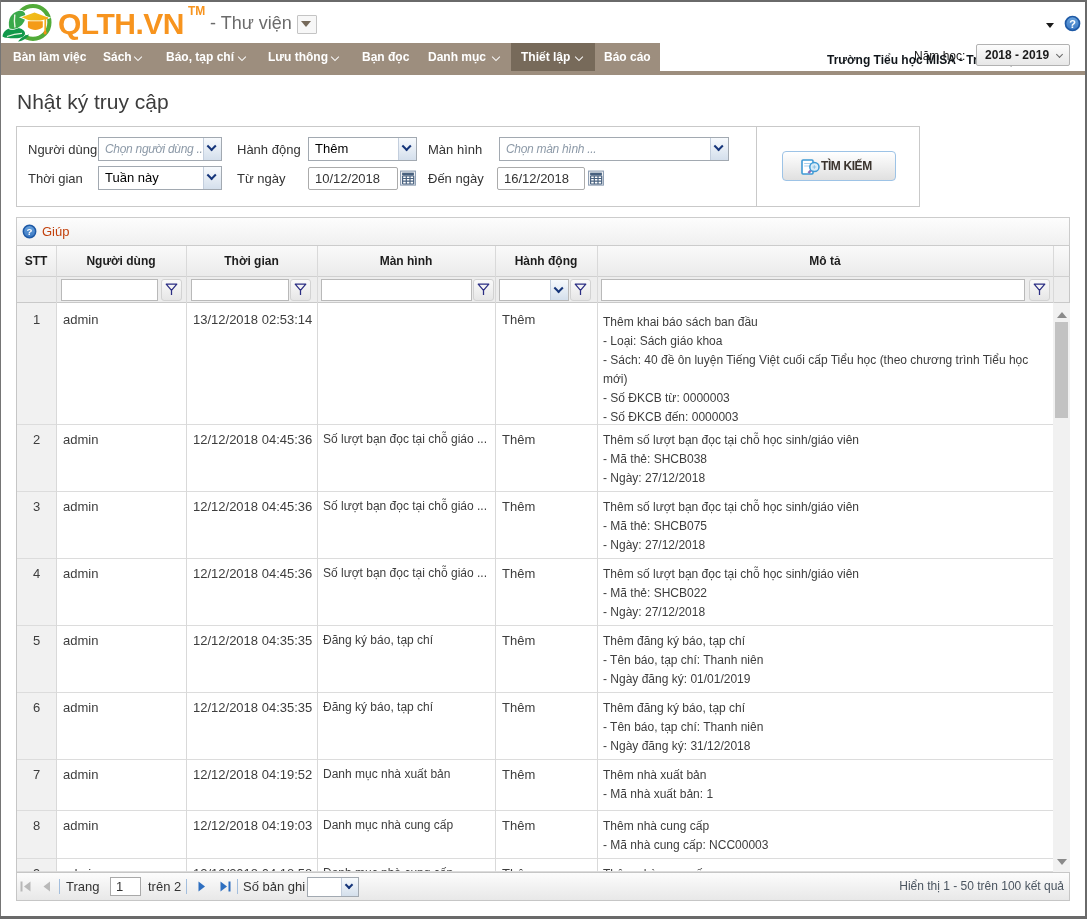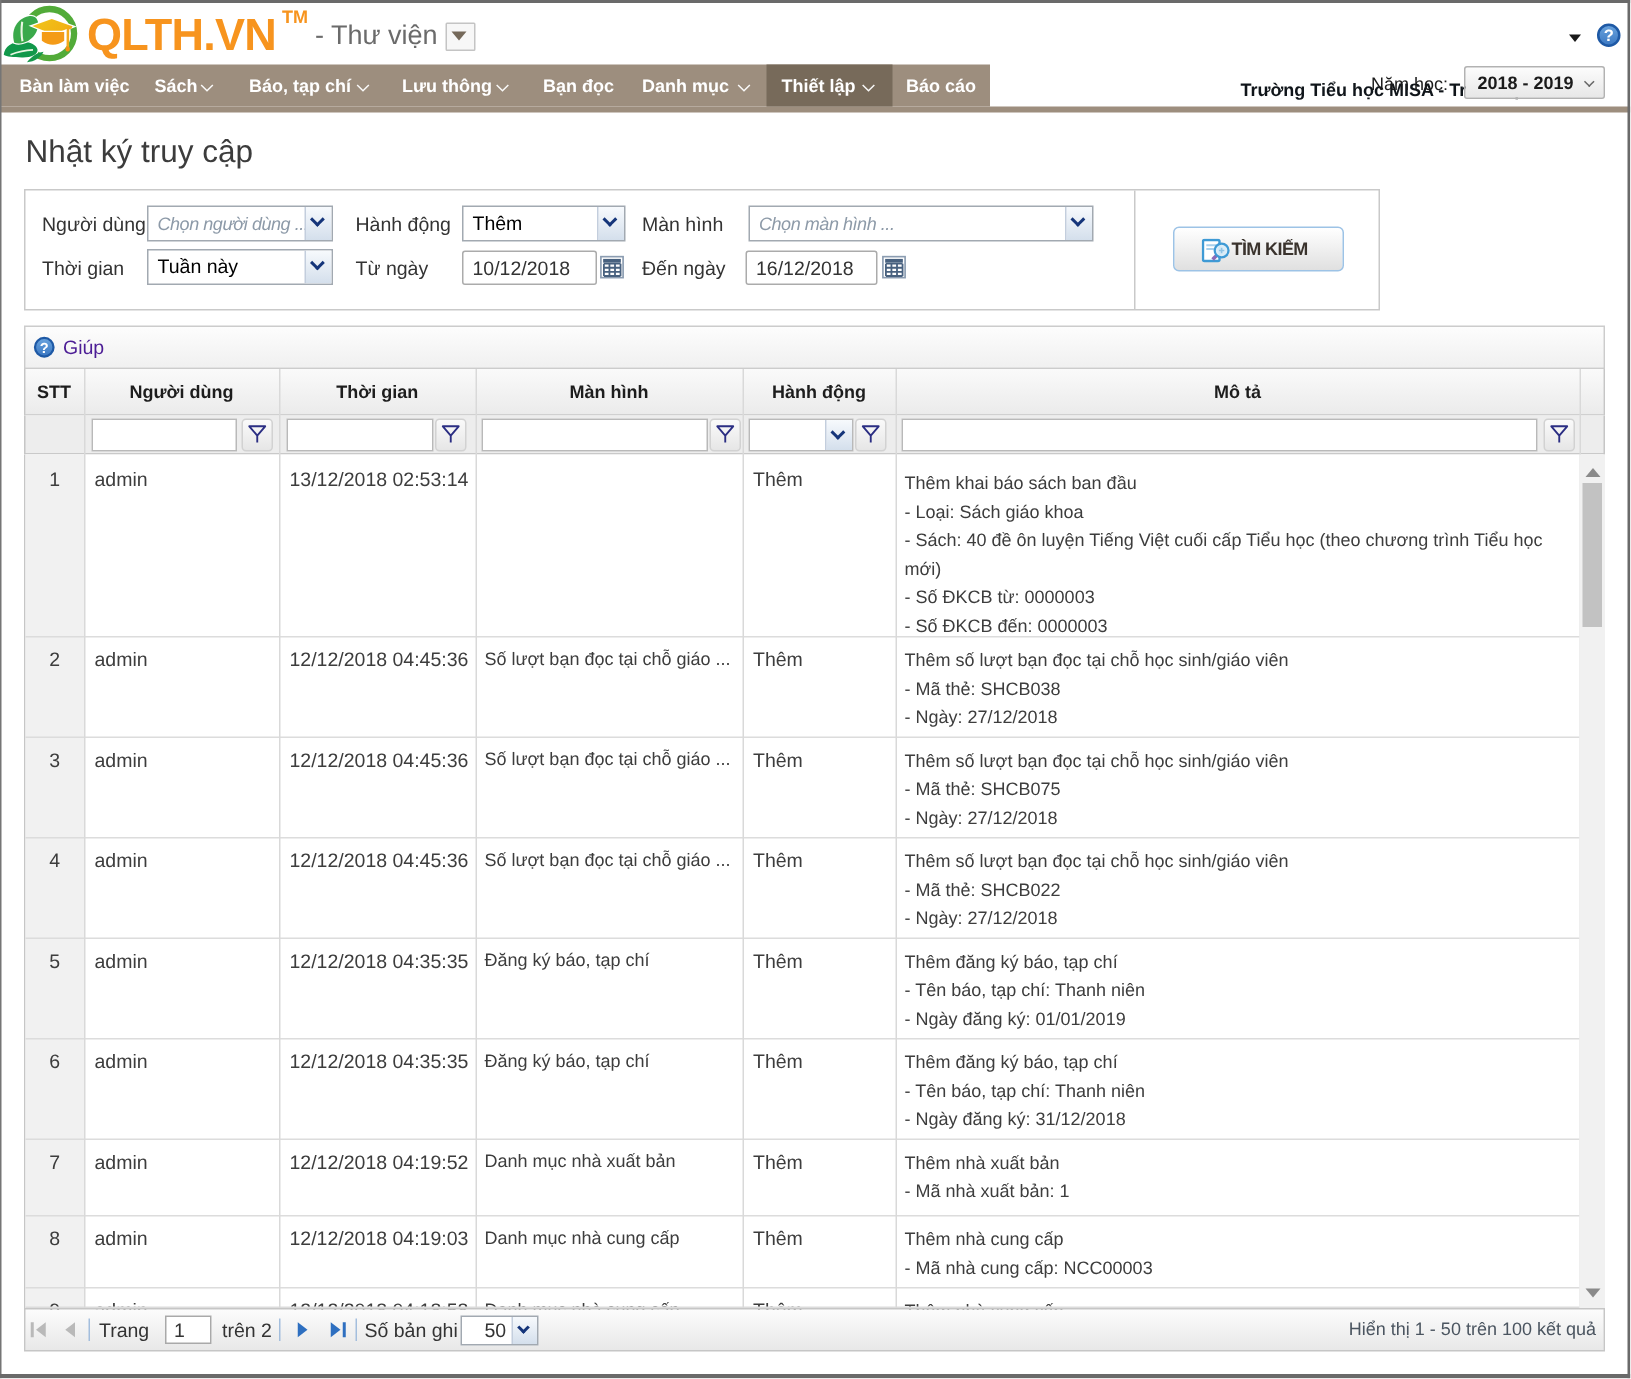--- a/index.html
+++ b/index.html
@@ -32,21 +32,21 @@
 .flabel { position:absolute; font-size:13px; color:#333; white-space:nowrap; }
 .combo { position:absolute; height:24px; background:#fff; border:1px solid #a2a9b1; font-size:13px; line-height:22px; padding-left:6px; padding-right:19px; white-space:nowrap; overflow:hidden; }
 .combo .btn { position:absolute; right:0; top:0; width:18px; height:22px; background:linear-gradient(#f7fafd,#d4dfec); border-left:1px solid #c3cedd; }
 .combo .btn i { position:absolute; left:4px; top:5px; width:6.5px; height:6.5px; border-left:2.4px solid #15357a; border-bottom:2.4px solid #15357a; transform:rotate(-45deg); }
 .ph { font-style:italic; color:#8d9aa8; font-size:12px; letter-spacing:-0.3px; }
 .dinput { position:absolute; height:23px; background:#fff; border:1px solid #ababab; border-radius:2px; font-size:13px; color:#333; line-height:21px; padding-left:6px; }
 #searchbtn { left:782px; top:151px; width:114px; height:30px; border:1px solid #9dc3e6; border-radius:4px; background:linear-gradient(#ffffff,#e0e0e0); }
 #searchtxt { left:821px; top:151px; height:38px; line-height:30px; font-size:12px; letter-spacing:-0.4px; font-weight:bold; color:#3a332d; }
 
 #gbar { left:16px; top:217px; width:1054px; height:29px; border:1px solid #cccccc; background:linear-gradient(#fdfdfd,#f0f0f0); }
-#gtxt { left:42px; top:217px; height:29px; line-height:29px; font-size:13px; color:#4c1d95; }
+#gtxt { left:42px; top:217px; height:29px; line-height:29px; font-size:13px; color:#c2410c; }
 
 #thead { left:16px; top:246px; width:1054px; height:31px; background:linear-gradient(#fafafa,#ebebeb); border-left:1px solid #c6c6c6; border-right:1px solid #c6c6c6; border-bottom:1px solid #d0d0d0; }
 .hcell { position:absolute; top:246px; height:31px; line-height:30px; font-size:12px; font-weight:bold; color:#1d1d1d; text-align:center; z-index:3; }
 #tfilter { left:16px; top:277px; width:1054px; height:26px; background:#ededed; border-left:1px solid #c6c6c6; border-right:1px solid #c6c6c6; border-bottom:1px solid #c9c9c9; }
 .finput { position:absolute; top:279px; height:22px; background:#fff; border:1px solid #b9b9b9; z-index:3; }
 .funnel { position:absolute; top:283px; z-index:3; }
 .fbtn { top:279px; width:21px; height:22px; background:linear-gradient(#fafafa,#e6e6e6); border:1px solid #d2d2d2; border-radius:3px; }
 #tbody { left:16px; top:303px; width:1054px; height:569px; background:#fff; border-left:1px solid #c6c6c6; border-right:1px solid #c6c6c6; overflow:hidden; }
 #sttbg { left:17px; top:303px; width:39px; height:569px; background:#f1f1f1; }
 .vline { position:absolute; top:246px; width:1px; height:626px; background:#d9d9d9; z-index:4; }
@@ -57,21 +57,21 @@
 .scr { font-size:12px; }
 
 #sbtrack { left:1053px; top:303px; width:17px; height:569px; background:#f1f1f1; z-index:5; }
 #sbthumb { left:1055px; top:322px; width:13px; height:96px; background:#c2c2c2; z-index:6; }
 .sbarrow { position:absolute; z-index:6; width:0; height:0; }
 
 #pager { left:16px; top:872px; width:1054px; height:29px; border:1px solid #c6c6c6; background:linear-gradient(#fcfcfc,#e8e8e8); }
 .ptxt { position:absolute; top:872px; height:29px; line-height:29px; font-size:13px; color:#333; z-index:3; white-space:nowrap; }
 .psep { position:absolute; top:879px; width:1px; height:15px; background:#a3bedd; z-index:3; }
 #pinput { left:110px; top:877px; width:31px; height:19px; background:#fff; border:1px solid #a9a9a9; font-size:13px; color:#333; line-height:17px; padding-left:5px; z-index:3; }
-#pcombo { left:307px; top:877px; width:52px; height:20px; background:#fff; border:1px solid #a2a9b1; font-size:13px; color:#333; line-height:18px; padding-left:15px; z-index:3; }
+#pcombo { left:307px; top:877px; width:52px; height:20px; background:#fff; border:1px solid #a2a9b1; font-size:13px; color:#333; line-height:18px; padding-left:15px; z-index:3;text-align:right; }
 #pcombo .btn { position:absolute; right:0; top:0; width:17px; height:18px; background:linear-gradient(#f7fafd,#d4dfec); border-left:1px solid #c3cedd; }
 #pcombo .btn i { position:absolute; left:3.5px; top:4px; width:6px; height:6px; border-left:2.4px solid #15357a; border-bottom:2.4px solid #15357a; transform:rotate(-45deg); }
 #presult { left:860px; width:204px; text-align:right; color:#4b5560; font-size:12px; }
 </style>
 </head>
 <body>
 <div id="page">
 
   <svg class="abs" id="logo" width="56" height="44" style="left:0px; top:0px;" viewBox="0 0 56 44">
     <defs>

